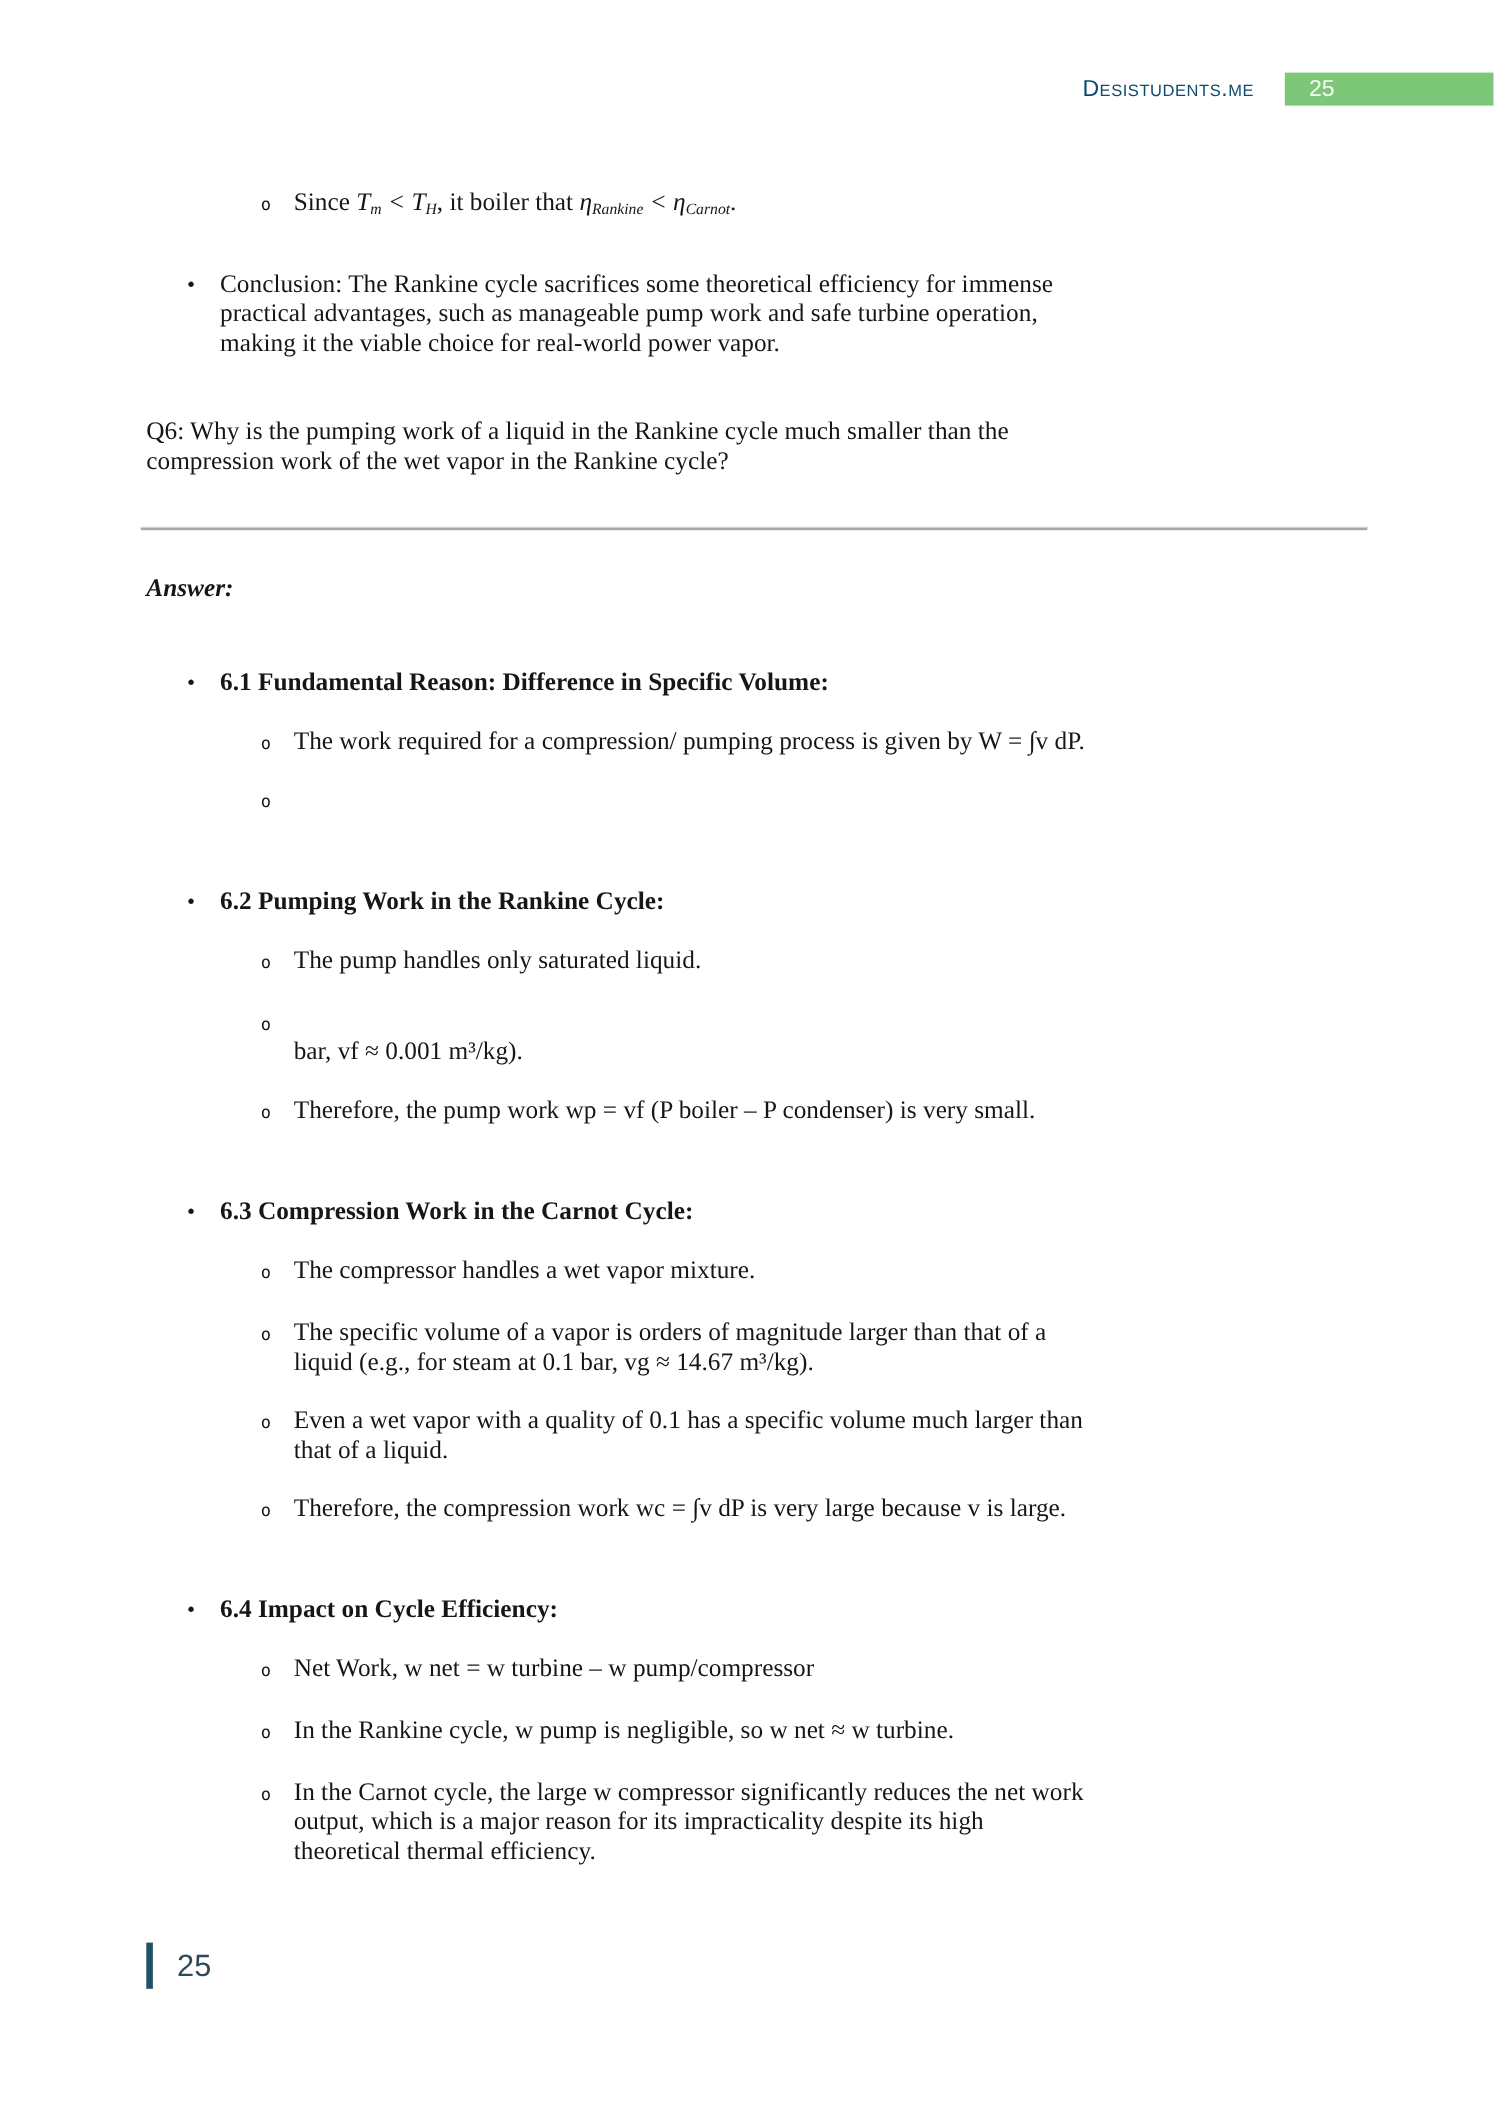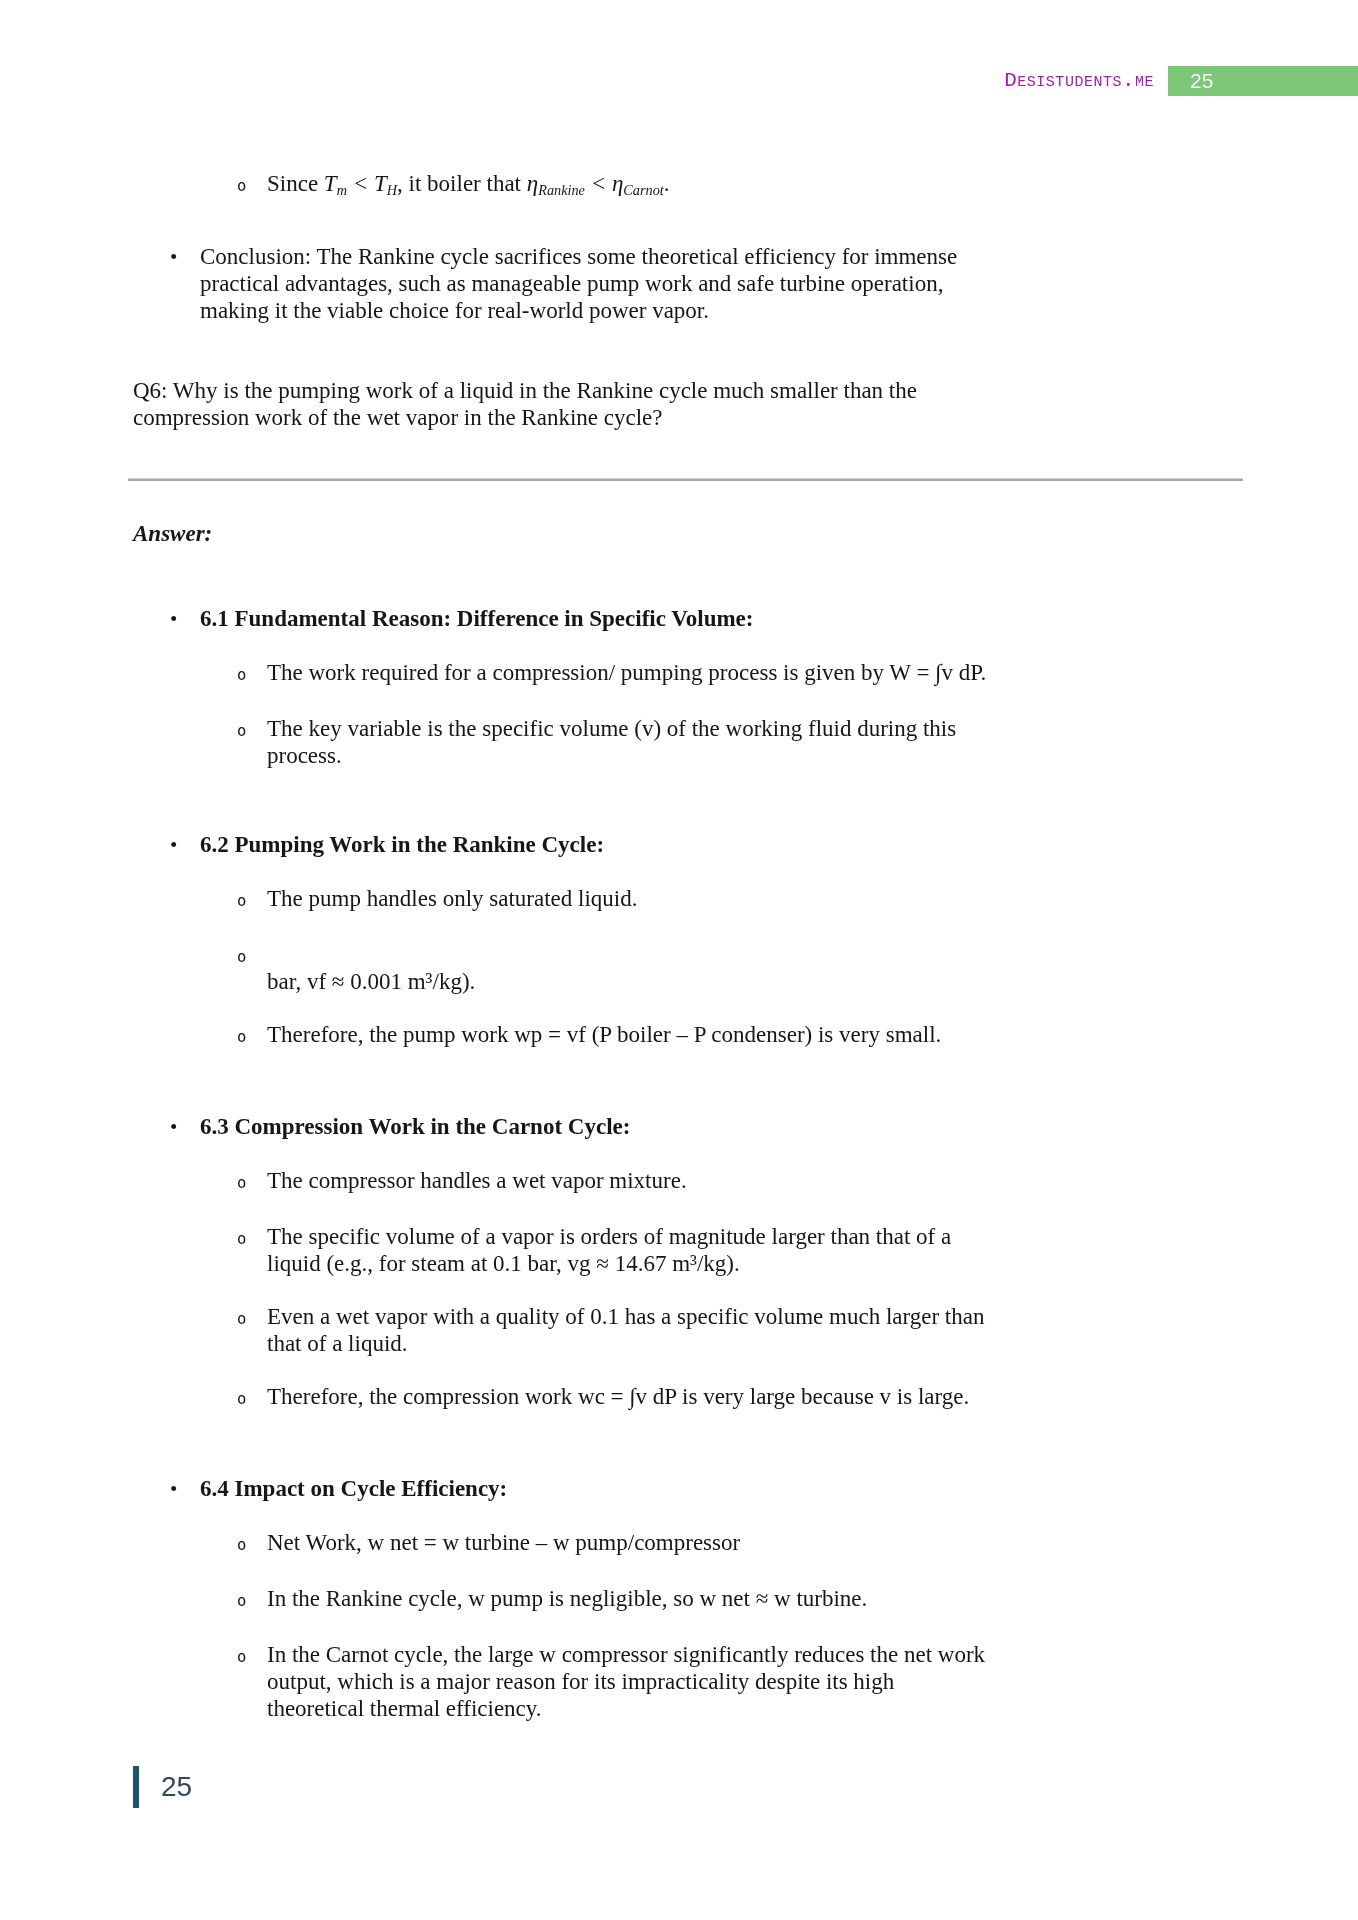--- a/index.html
+++ b/index.html
@@ -16,26 +16,26 @@
   
   .header{
     position:absolute;
     top:66px; right:0; left:0;
     height:30px;
     display:flex;
     justify-content:flex-end;
     align-items:center;
   }
   .site{
-    font-family:Liberation Mono, monospace;
+    font-family:Liberation Sans, sans-serif;
     font-variant:small-caps;
     font-size:21px;
     letter-spacing:0.5px;
-    color:#a21caf;
-    margin-right:14px;
+    color:#0c4a6e;
+    margin-right:28px;
     line-height:30px;
   }
   .badge{
     width:190px;
     height:30px;
     background:#7cc878;
     color:#f7fbf6;
     font-family:"Liberation Sans", sans-serif;
     font-size:21px;
     line-height:30px;
@@ -134,21 +134,20 @@
     <div class="li top para">
       <span class="marker">•</span>
       <div class="txt heading">6.1 Fundamental Reason: Difference in Specific Volume:</div>
     </div>
     <div class="li sub para">
       <span class="marker">o</span>
       <div class="txt"><span>The work required for a compression/ pumping process is given by W = ∫v dP.</span></div>
     </div>
     <div class="li sub para">
       <span class="marker">o</span>
-      <div class="txt"><span>The key variable is the </span><span class="s-b">specific volume (v)</span><span> of the working fluid during this</span><br><span>process.</span></div>
     </div>
 
     <div class="li top para">
       <span class="marker">•</span>
       <div class="txt heading">6.2 Pumping Work in the Rankine Cycle:</div>
     </div>
     <div class="li sub para">
       <span class="marker">o</span>
       <div class="txt"><span>The pump handles only </span><span class="s-b">saturated liquid</span><span>.</span></div>
     </div>

